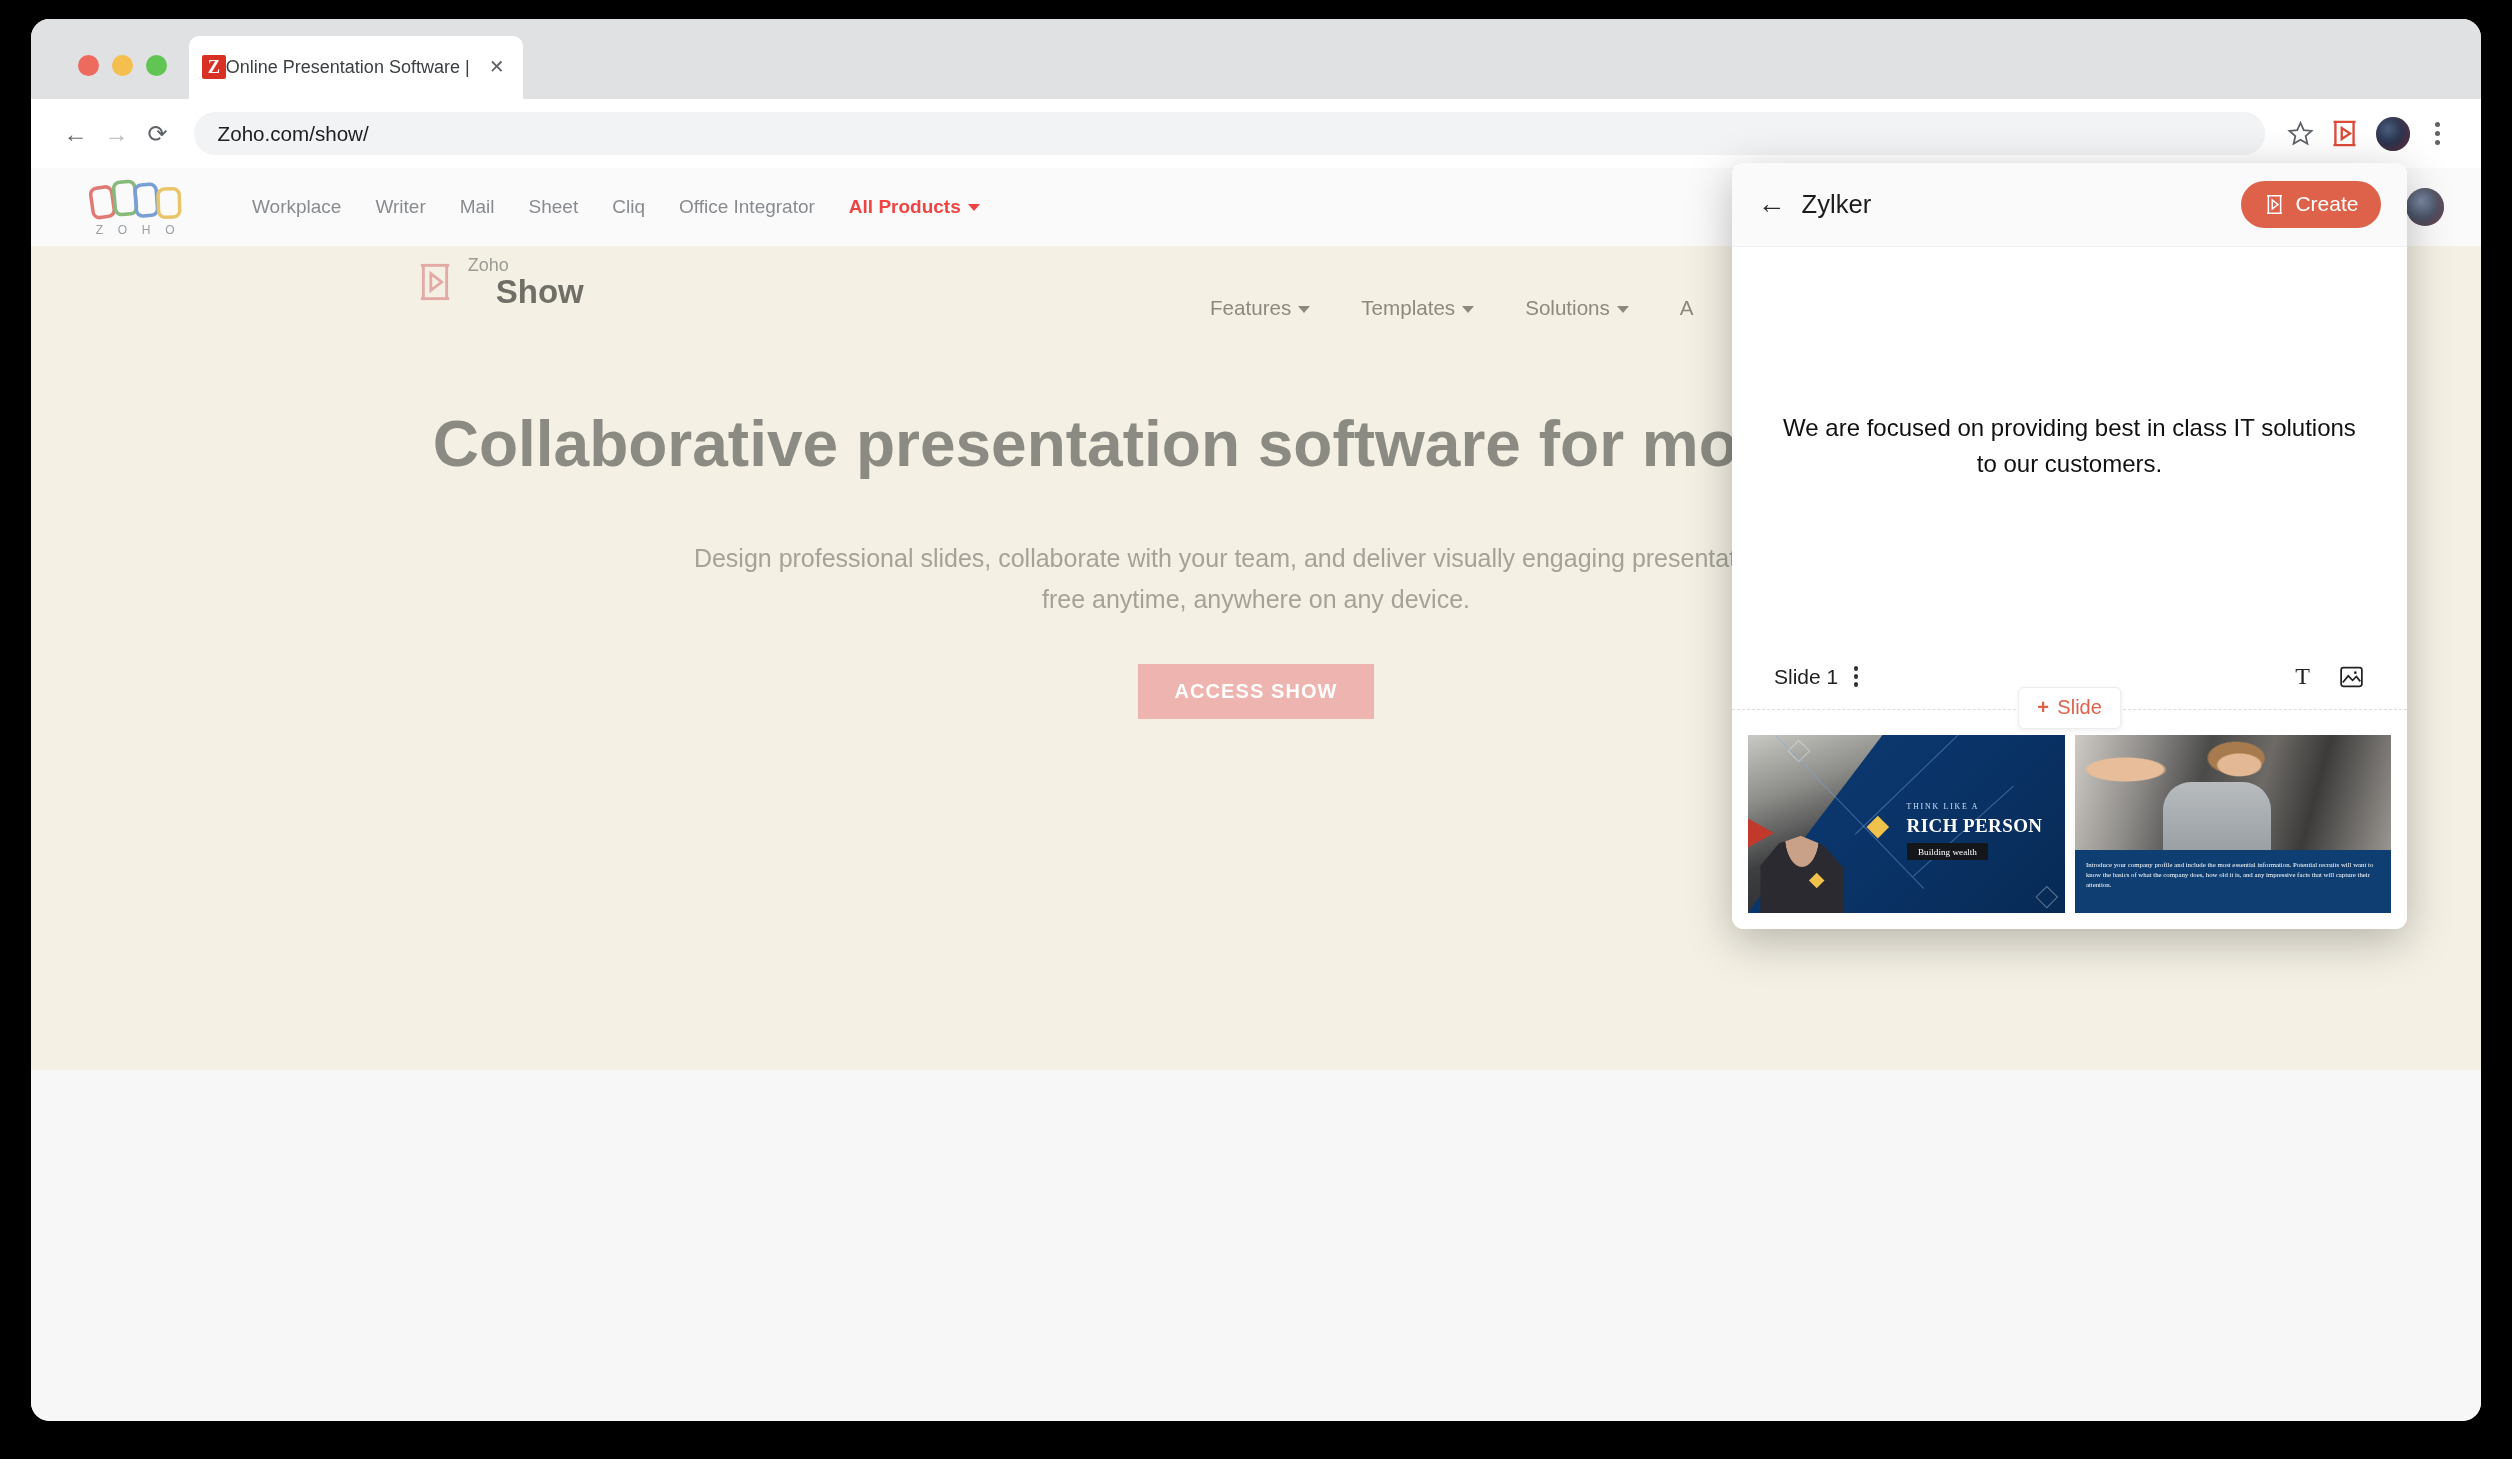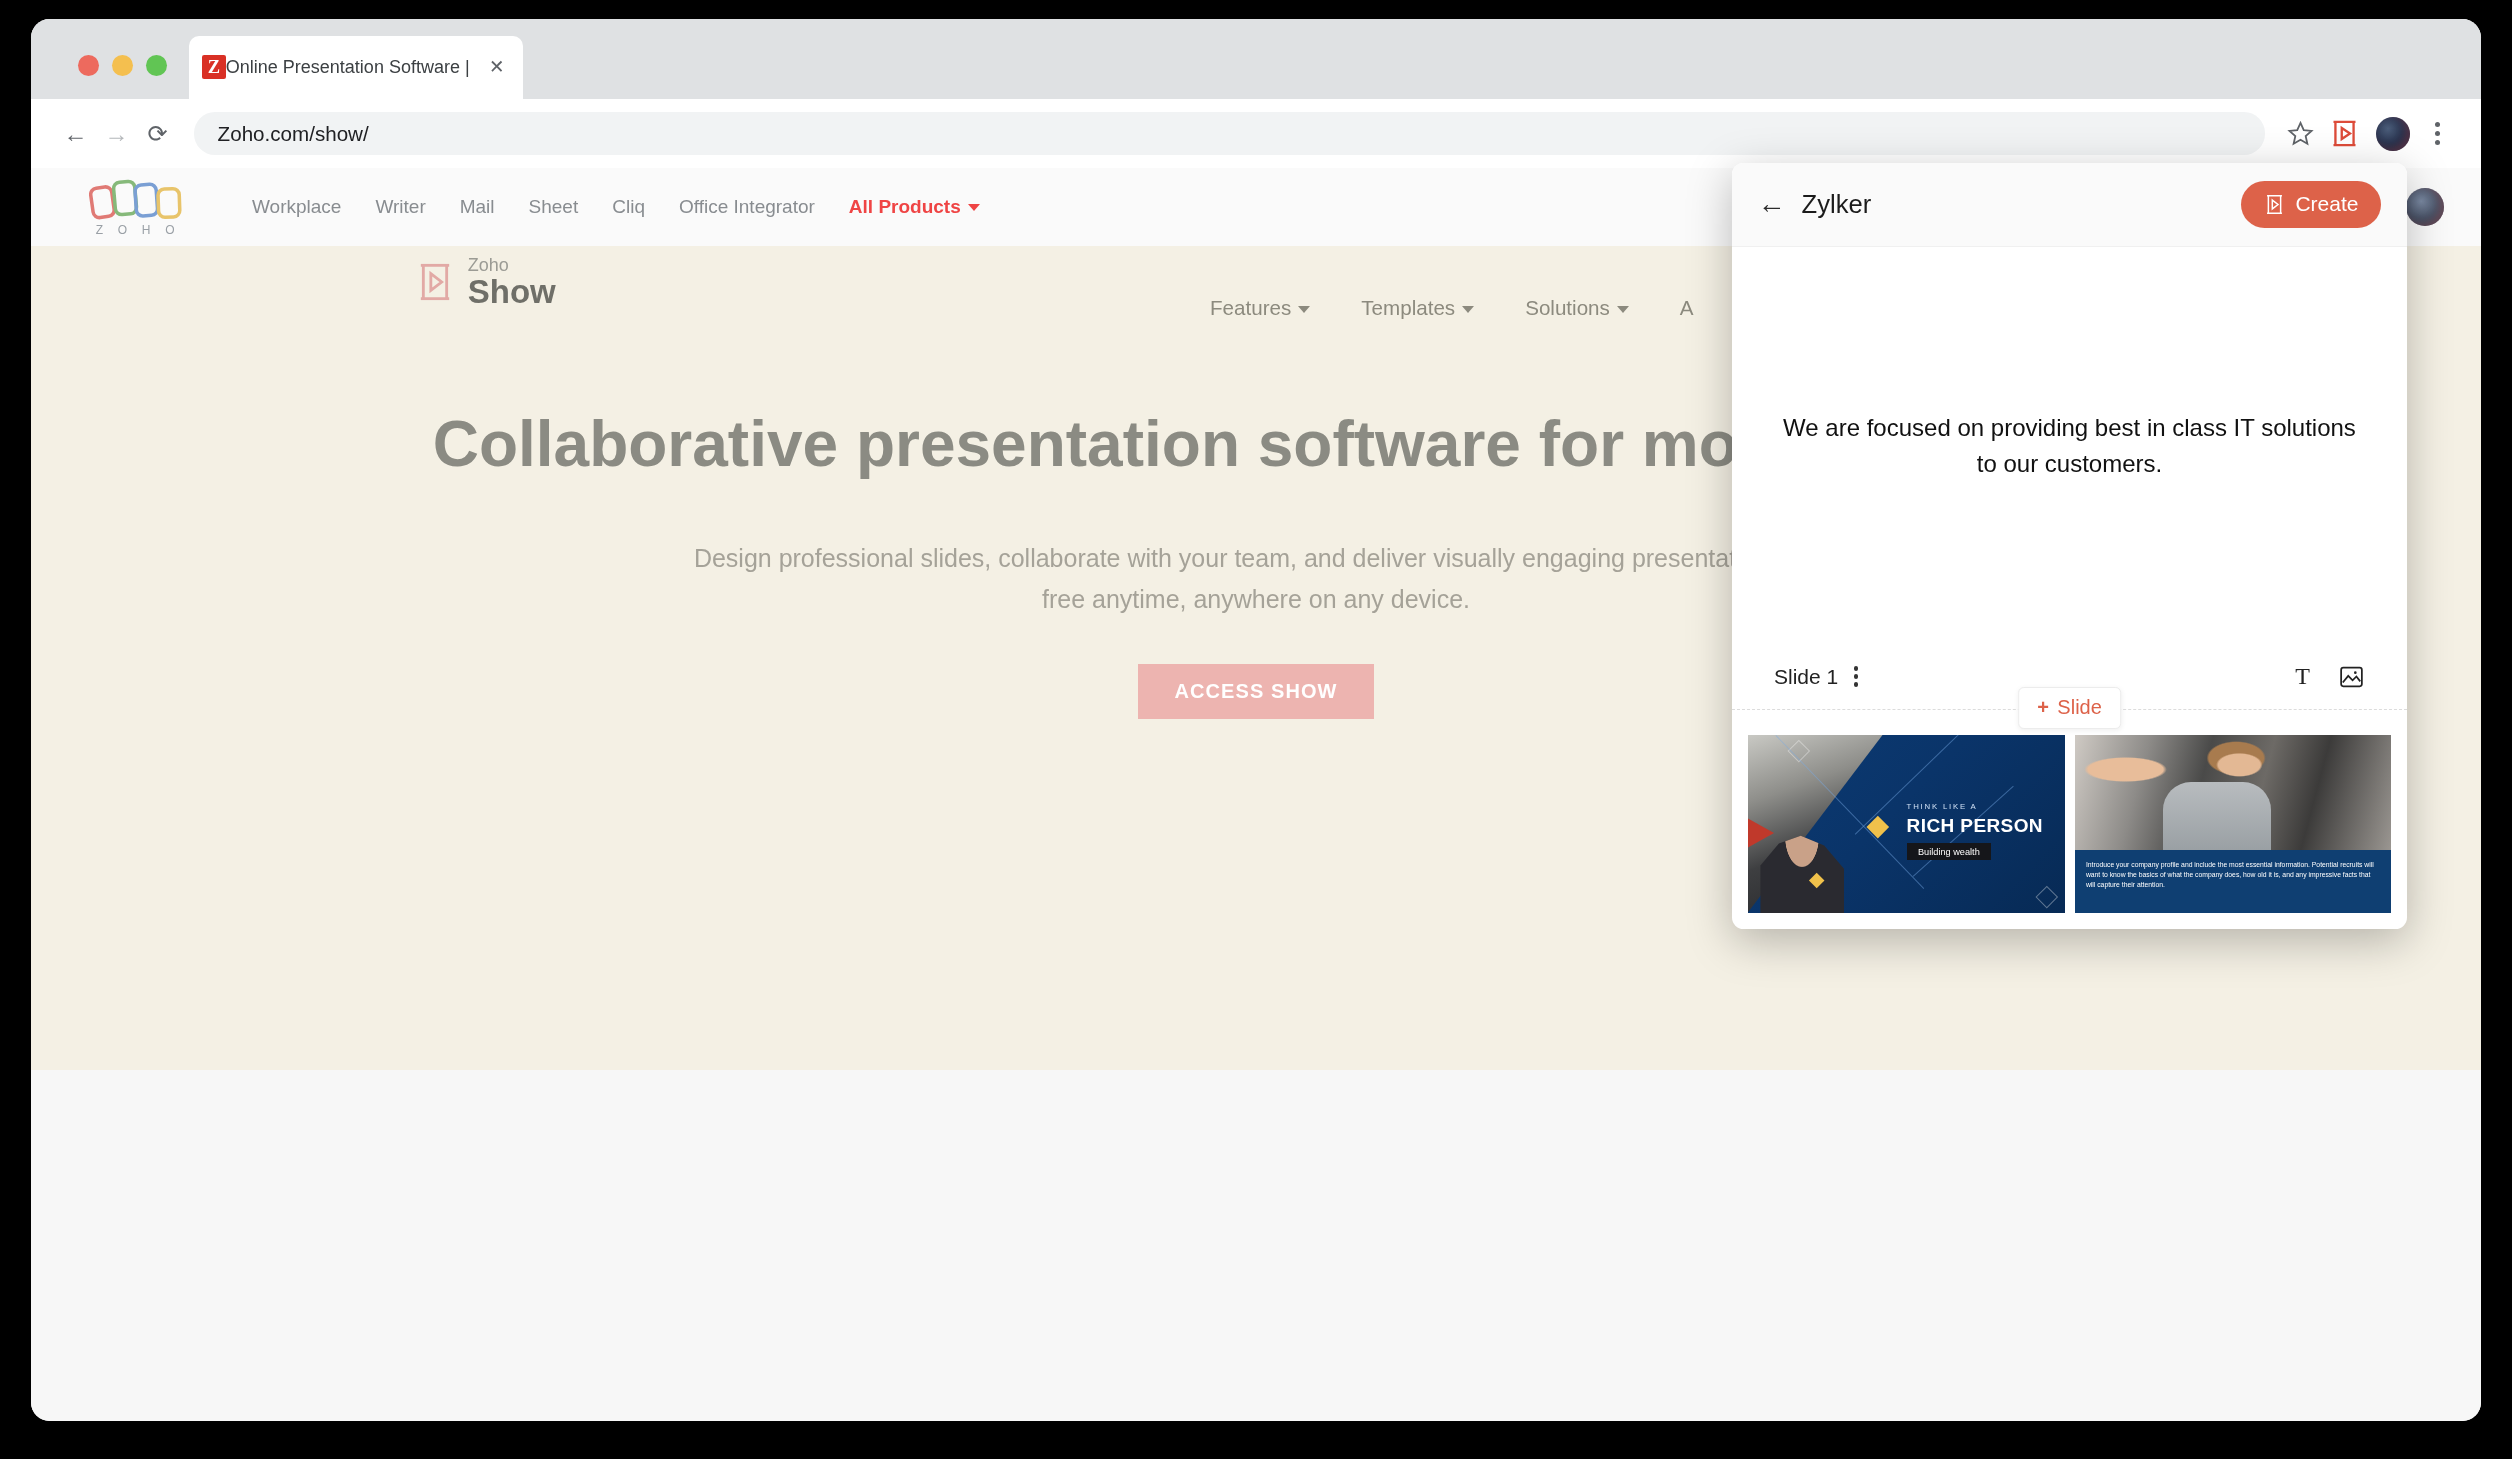--- a/index.html
+++ b/index.html
@@ -171,21 +171,21 @@
     position: relative;
     height: 84px;
     display: flex; align-items: center;
   }
   #show-brand {
     position: absolute; left: 384px; top: 10px;
     display: flex; align-items: center; gap: 12.8px;
   }
   #show-brand-txt { line-height: 1; }
   #show-brand-txt .small { font-size: 18px; color: #9b9b94; display:block; }
-  #show-brand-txt .big { font-size: 33px; color: #6f6f68; font-weight: bold; display:block; margin-top: 1.4px;}
+  #show-brand-txt .big { font-size: 33px; color: #6f6f68; font-weight: bold; display:block; margin-top: 1.4px; margin-left: 28px;}
   #show-links {
     position: absolute; left: 1179px; top: 50%; transform: translateY(-50%);
     display: flex; align-items: center; gap: 51px; margin-top: 20px;
   }
   #show-links a { font-size: 20.6px; color: #8c8a7e; text-decoration:none; white-space:nowrap; }
   .caret { display:inline-block; margin-left:7px; border-left:6.4px solid transparent; border-right:6.4px solid transparent; border-top:7.8px solid currentColor; vertical-align: middle;}
 
   #hero-h1 {
     margin-top: 71px;
     text-align: center;
@@ -280,20 +280,21 @@
   #pop-thumbs {
     position: absolute; left: 0; bottom: 0;
     width: 100%;
     padding: 20px 15.6px 15.6px;
     display: flex; gap: 10px;
   }
   .pop-thumb {
     width: 328px; height: 178px;
     position: relative; overflow: hidden;
     background: #123;
+    font-family: Liberation Serif, serif;
   }
   
   #thumb1 { background: linear-gradient(135deg,#0c3b74 0%, #0a3469 45%, #072a55 100%); }
   #thumb1 .photo {
     position: absolute; left: 0; top: 0; width: 135px; height: 100%;
     background: linear-gradient(160deg,#c9c9c4 0%, #8e8e8a 30%, #3e3f41 60%, #232427 100%);
     clip-path: polygon(0 0, 100% 0, 0 100%);
   }
   #thumb1 .person {
     position: absolute; left: 12.8px; bottom: 0; width: 84px; height: 99px;

